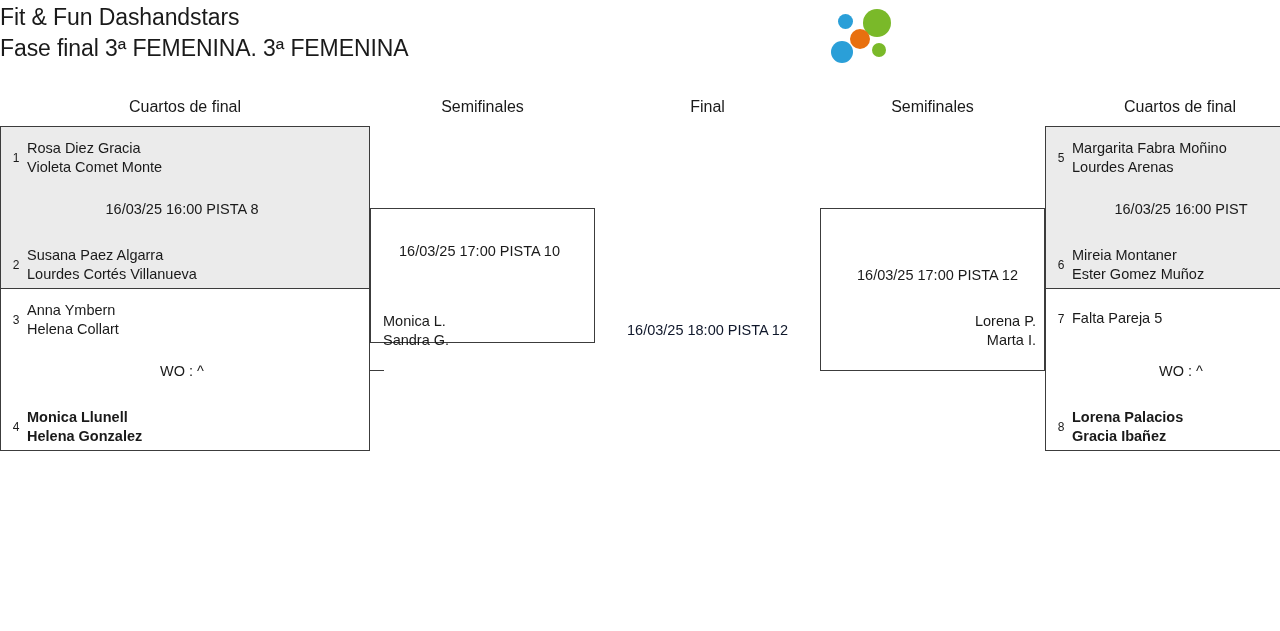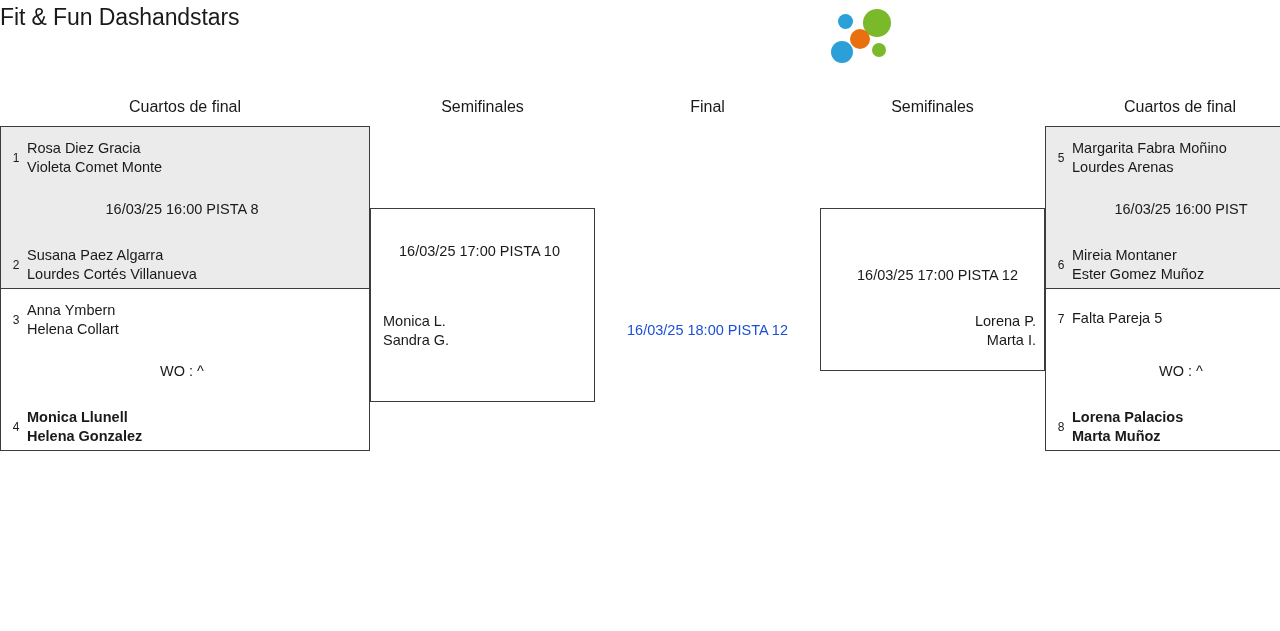--- a/index.html
+++ b/index.html
@@ -111,30 +111,31 @@
     background: #3c3c3c;
   }
 
   
   #final-info {
     position: absolute;
     font-size: 14.5px;
     line-height: 19px;
     text-align: center;
     white-space: nowrap;
-    color: #1d4ed8;
+    color: #0f172a;
   }
 </style>
 </head>
 <body>
 
 <div id="header">
 
   <div id="title-block">
     <span id="title-line1">Fit &amp; Fun Dashandstars</span>
+    <span id="title-line2">Fase final 3ª FEMENINA. 3ª FEMENINA</span>
   </div>
 
   <div id="logo">
     <div id="logo-dots">
       <span class="dot" style="left:10px; top:6px;  width:15px; height:15px; background:#2a9fd8;"></span>
       <span class="dot" style="left:35px; top:1px;  width:28px; height:28px; background:#7ab929;"></span>
       <span class="dot" style="left:22px; top:21px; width:20px; height:20px; background:#e8700f;"></span>
       <span class="dot" style="left:3px;  top:33px; width:22px; height:22px; background:#2a9fd8;"></span>
       <span class="dot" style="left:44px; top:35px; width:14px; height:14px; background:#7ab929;"></span>
     </div>
@@ -179,21 +180,21 @@
 
     <div class="team left" style="left:8px; top:119px;">
       <span class="seed">4</span>
       <span class="names winner"><span>Monica Llunell</span><br><span>Helena Gonzalez</span></span>
     </div>
   </div>
 
   <div class="connector" style="left:370px; top:208px; width:14px; height:1px;"></div>
   <div class="connector" style="left:370px; top:370px; width:14px; height:1px;"></div>
 
-  <div class="match-box" style="left:370px; top:208px; width:225px; height:194px;">
+  <div class="match-box" style="left:370px; top:208px; width:225px; height:135px;">
 
     <div class="match-info" style="left:0px; top:33px; width:217px; text-align:center;">16/03/25 17:00 PISTA 10</div>
 
     <div class="team left" style="left:8px; top:103px;">
       <span class="names"><span>Monica L.</span><br><span>Sandra G.</span></span>
     </div>
   </div>
 
   <div id="final-info" style="left:595px; top:321px; width:225px;">16/03/25 18:00 PISTA 12</div>
 
@@ -228,17 +229,17 @@
 
     <div class="team left" style="left:8px; top:20px;">
       <span class="seed">7</span>
       <span class="names"><span>Falta Pareja 5</span></span>
     </div>
 
     <div class="match-info" style="left:8px; top:73px; width:254px; text-align:center;">WO : ^</div>
 
     <div class="team left" style="left:8px; top:119px;">
       <span class="seed">8</span>
-      <span class="names winner"><span>Lorena Palacios</span><br><span>Marta Muñoz</span></span>
+      <span class="names winner"><span>Lorena Palacios</span><br><span>Gracia Ibañez</span></span>
     </div>
   </div>
 
 </div>
 
 </body></html>

